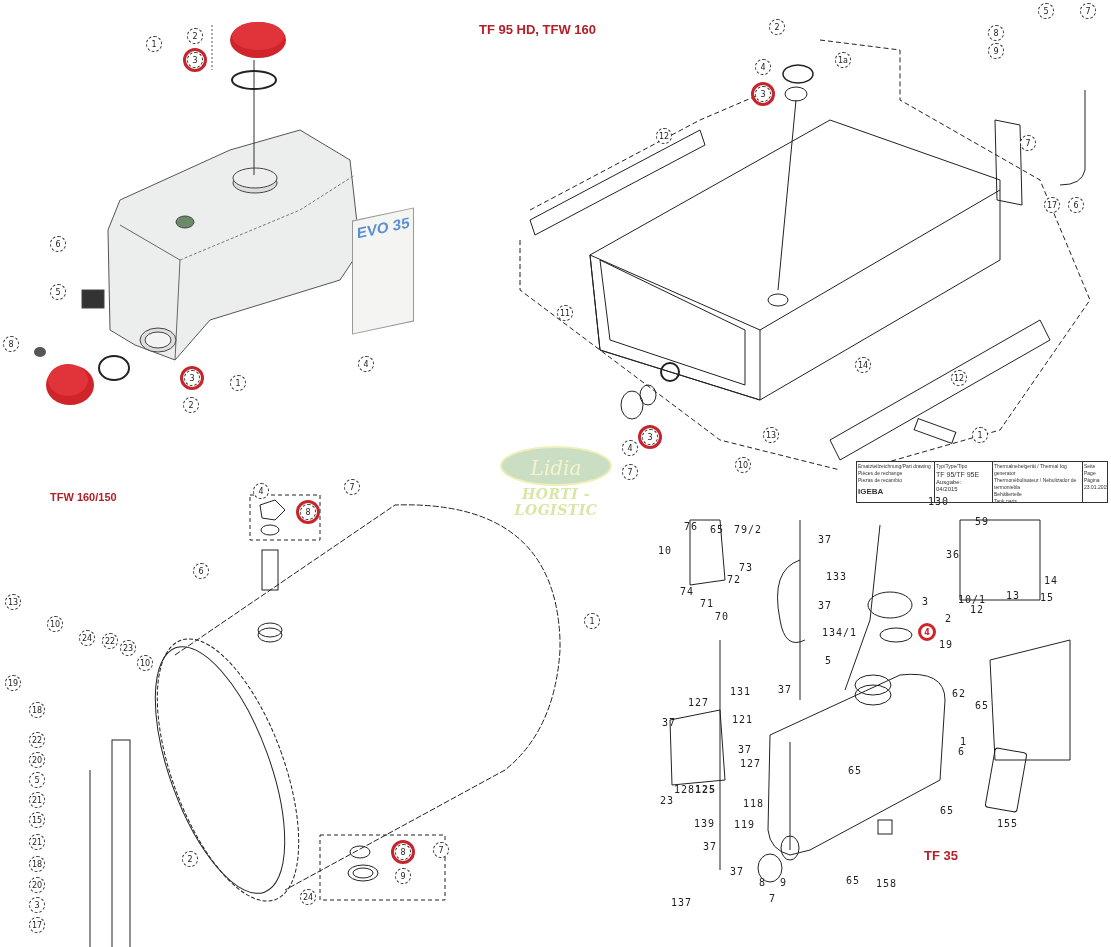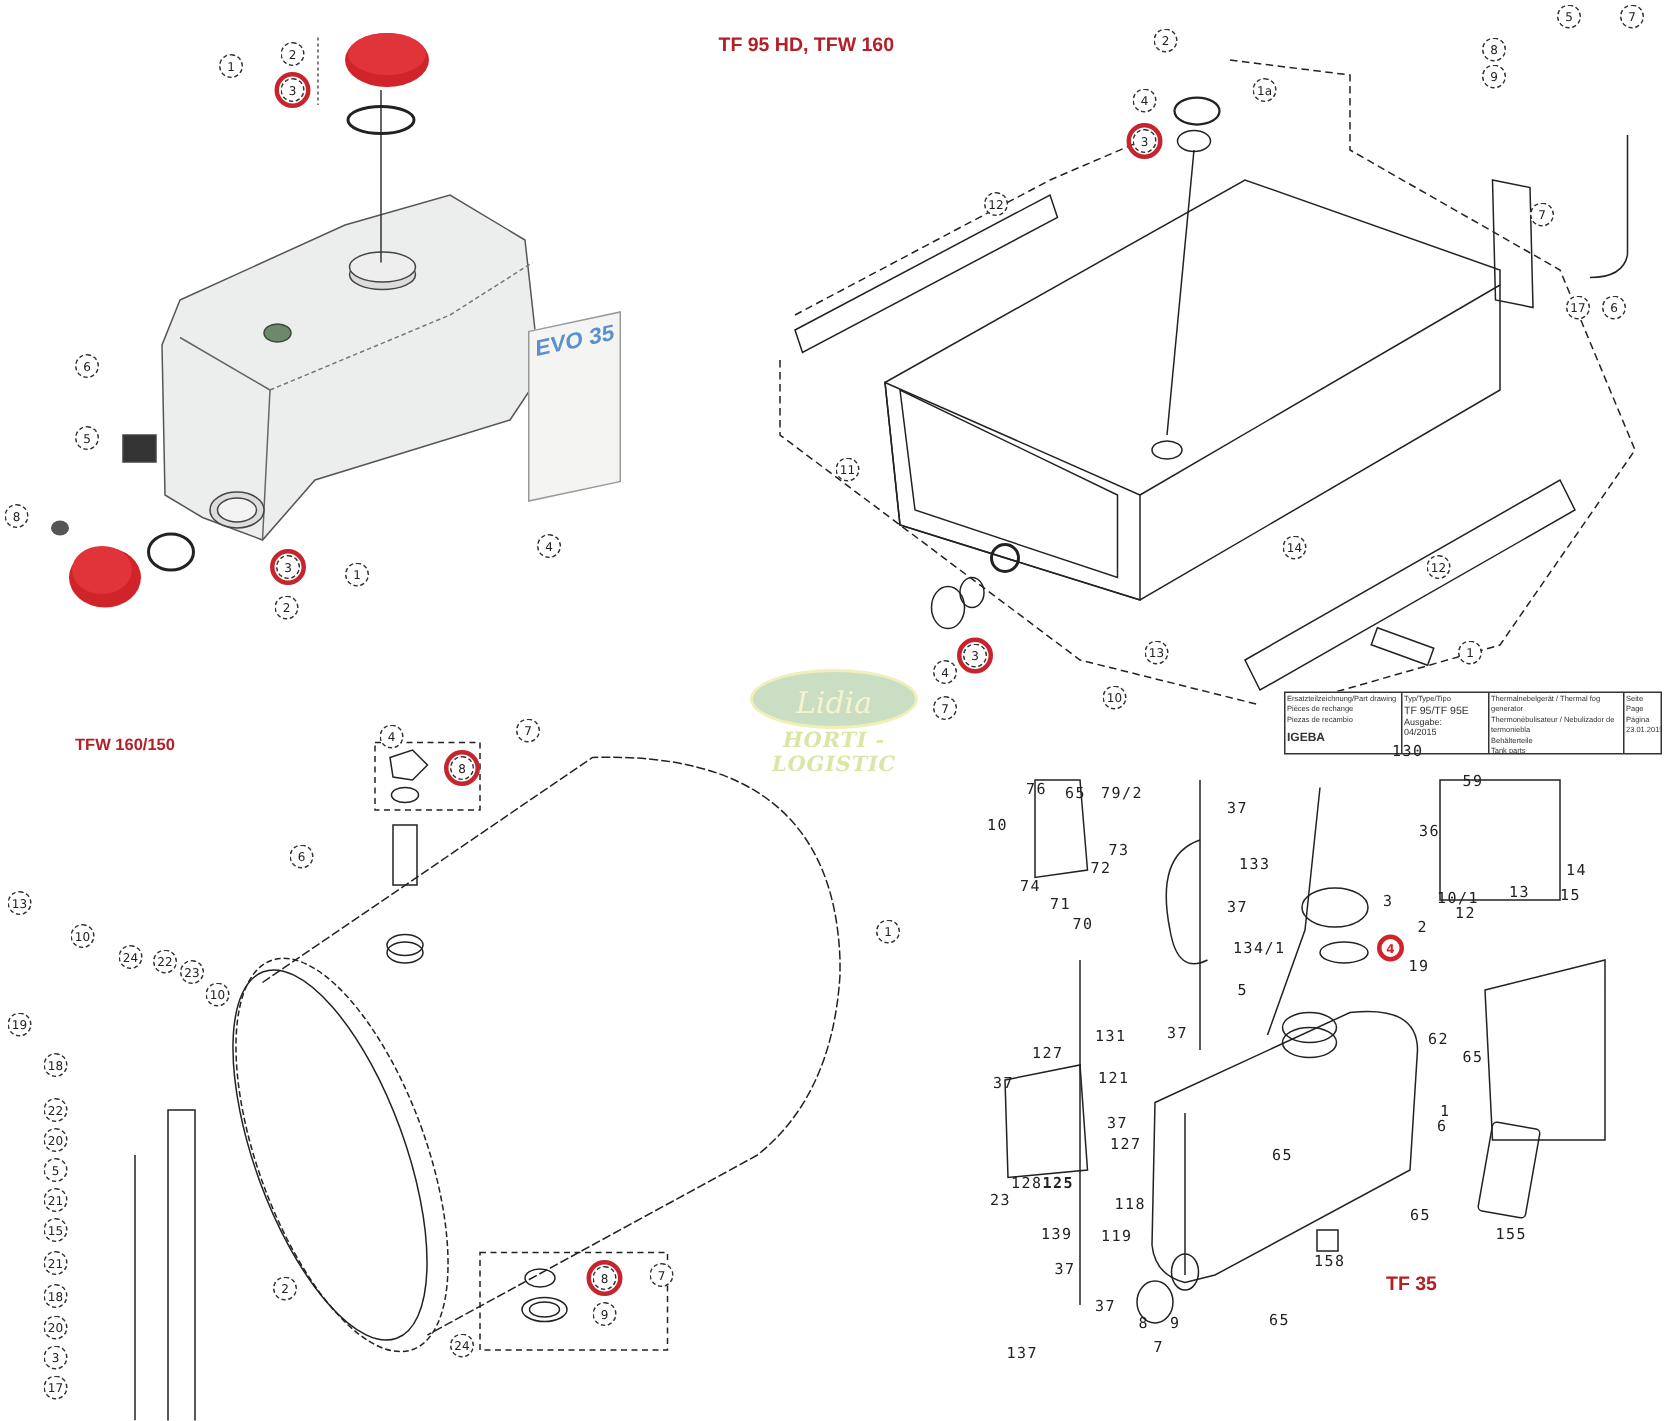--- a/index.html
+++ b/index.html
@@ -249,21 +249,21 @@
 <div class="label" style="left:734px;top:819px;">119</div>
 <div class="label" style="left:703px;top:841px;">37</div>
 <div class="label" style="left:730px;top:866px;">37</div>
 <div class="label" style="left:671px;top:897px;">137</div>
 <div class="label" style="left:759px;top:877px;">8</div>
 <div class="label" style="left:780px;top:877px;">9</div>
 <div class="label" style="left:769px;top:893px;">7</div>
 <div class="label" style="left:848px;top:765px;">65</div>
 <div class="label" style="left:940px;top:805px;">65</div>
 <div class="label" style="left:846px;top:875px;">65</div>
-<div class="label" style="left:876px;top:836px;">158</div>
+<div class="label" style="left:876px;top:878px;">158</div>
 <div class="label" style="left:960px;top:736px;">1</div>
 <div class="label" style="left:958px;top:746px;">6</div>
 <div class="label" style="left:952px;top:688px;">62</div>
 <div class="label" style="left:975px;top:700px;">65</div>
 <div class="label" style="left:997px;top:818px;">155</div>
 
 <div class="logo">
   <div class="logo-text">Lidia</div>
 </div>
 <div class="logo-sub">HORTI - LOGISTIC</div>

